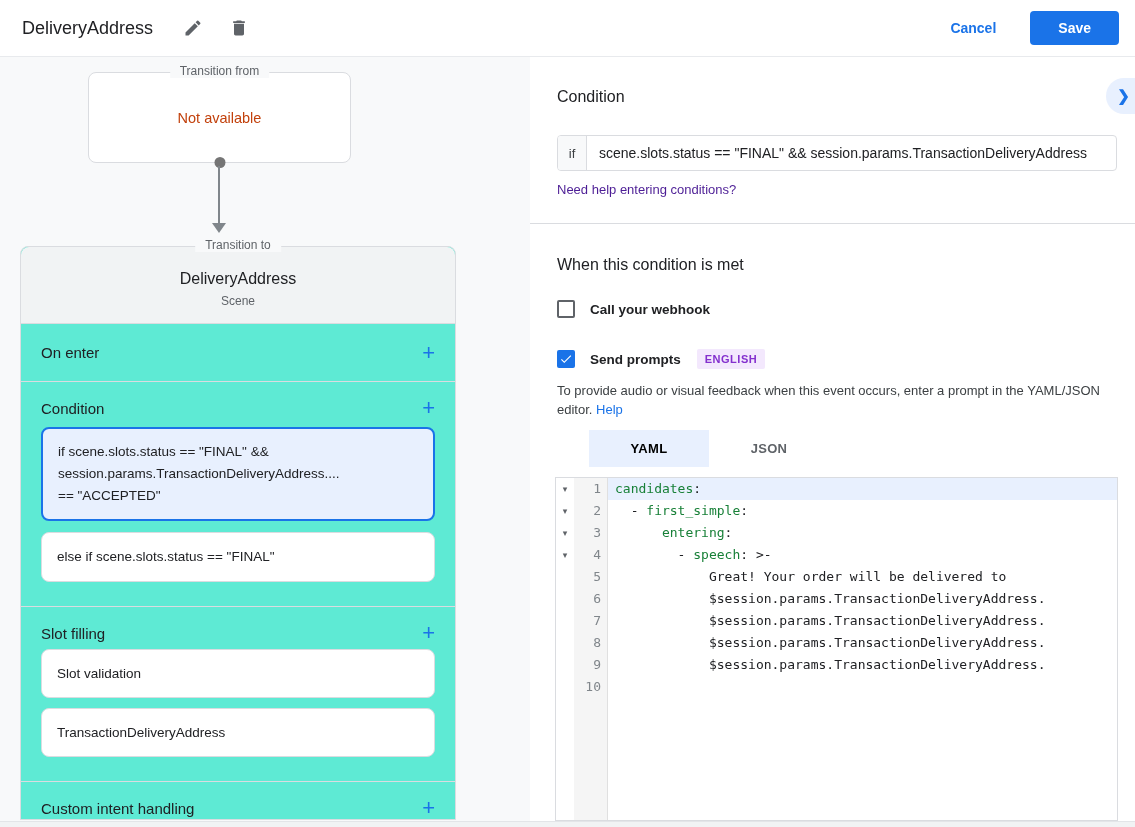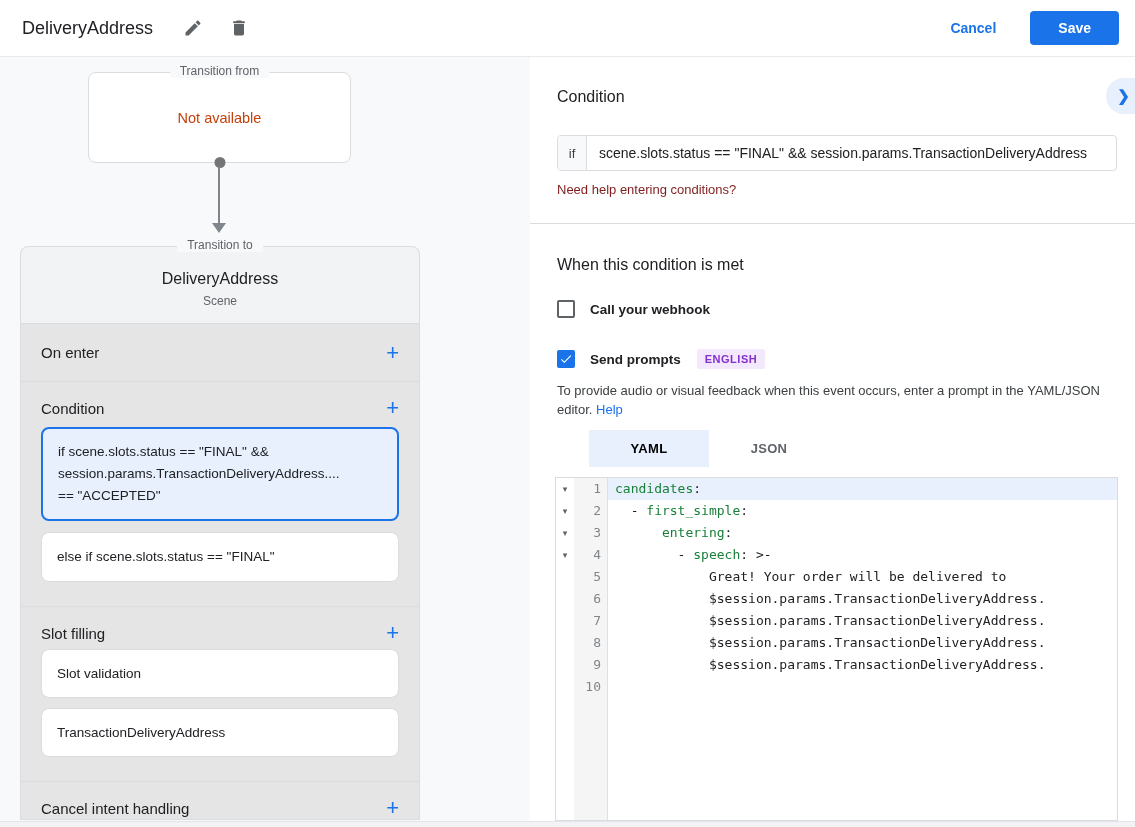--- a/index.html
+++ b/index.html
@@ -24,21 +24,21 @@
     padding:0 10px; font-size:12px; color:#5f6368; white-space:nowrap; }
   .tf-box { position:absolute; left:88px; top:15px; width:263px; height:91px; background:#fff;
     border:1px solid #dadce0; border-radius:8px; display:flex; align-items:center; justify-content:center; }
   .tf-value { font-size:14.5px; color:#c2410c; }
   .dot { position:absolute; left:50%; bottom:-6px; transform:translateX(-50%); width:11px; height:11px;
     border-radius:50%; background:#757575; }
   .arrow-line { position:absolute; left:218px; top:109px; width:2px; height:58px; background:#80868b; }
   .arrow-head { position:absolute; left:212px; top:166px; width:0; height:0;
     border-left:7px solid transparent; border-right:7px solid transparent; border-top:10px solid #80868b; }
 
-  .scene-card { position:absolute; left:20px; top:189px; width:400px; height:574px; background:#e5e5e5;
+  .scene-card { position:absolute; left:20px; top:189px; width:436px; height:574px; background:#5eead4;
     border:1px solid #dadce0; border-radius:8px 8px 0 0; }
   .card-header { background:#f1f3f4; height:77px; border-bottom:1px solid #dadce0; border-radius:8px 8px 0 0;
     display:flex; flex-direction:column; align-items:center; justify-content:center; padding-top:8px; }
   .scene-name { font-size:16px; color:#202124; }
   .scene-subtitle { font-size:12px; color:#5f6368; margin-top:6px; }
   .simple-row { height:58px; display:flex; align-items:center; justify-content:space-between;
     padding:0 20px; border-bottom:1px solid #dadce0; }
   .section-label { font-size:15px; color:#202124; }
   .plus { color:#1a73e8; font-size:22px; font-weight:400; line-height:20px; cursor:pointer; }
   .card-section { padding:16px 20px 24px 20px; border-bottom:1px solid #dadce0; }
@@ -59,21 +59,21 @@
   .t-cond { top:31px; }
   .collapse-pill { position:absolute; top:21px; right:0; width:29px; height:36px; background:#e8f0fe;
     border:none; border-radius:18px 0 0 18px; color:#1a73e8; font-size:15px; font-weight:700; cursor:pointer;
     display:flex; align-items:center; justify-content:center; padding-left:6px; }
   .if-row { position:absolute; top:78px; left:27px; width:560px; height:36px; border:1px solid #dadce0;
     border-radius:4px; display:flex; align-items:stretch; overflow:hidden; background:#fff; }
   .if-label { width:29px; background:#f8f9fa; border-right:1px solid #dadce0; display:flex; align-items:center;
     justify-content:center; font-size:13px; color:#3c4043; flex:none; }
   .if-value { flex:1; display:flex; align-items:center; padding:0 12px; font-size:14px; color:#202124;
     white-space:nowrap; overflow:hidden; }
-  .help-link { position:absolute; top:125px; left:27px; font-size:13px; color:#7f1d1d; text-decoration:none; cursor:pointer; }
+  .help-link { position:absolute; top:125px; left:27px; font-size:13px; color:#4c1d95; text-decoration:none; cursor:pointer; }
   .h-divider { position:absolute; top:166px; left:0; width:605px; height:1px; background:#dadce0; }
   .t-when { top:199px; }
   .check-row { position:absolute; left:27px; display:flex; align-items:center; }
   .r-webhook { top:243px; }
   .r-prompts { top:292px; }
   .checkbox { width:18px; height:18px; border:2px solid #5f6368; border-radius:2px; background:#fff; flex:none; cursor:pointer; }
   .checkbox.checked { border:none; background:#1a73e8; display:flex; align-items:center; justify-content:center; }
   .checkbox.checked svg { width:14px; height:14px; fill:#fff; }
   .check-label { font-size:13.5px; font-weight:700; color:#202124; margin-left:15px; }
   .lang-badge { margin-left:16px; background:#f3e8fd; color:#8430ce; font-size:11px; font-weight:700;
@@ -161,21 +161,21 @@
         <div class="section-head slot-head">
           <span class="section-label">Slot filling</span>
           <span class="plus">+</span>
         </div>
         <div class="slot-box">Slot validation</div>
         <div class="slot-box">TransactionDeliveryAddress</div>
       </div>
 
       <div class="card-section last">
         <div class="section-head">
-          <span class="section-label">Cancel intent handling</span>
+          <span class="section-label">Custom intent handling</span>
           <span class="plus">+</span>
         </div>
       </div>
     </div>
   </div>
 
   <div class="right-panel">
     <div class="panel-title t-cond">Condition</div>
     <button class="collapse-pill">
       <span>❯</span>

